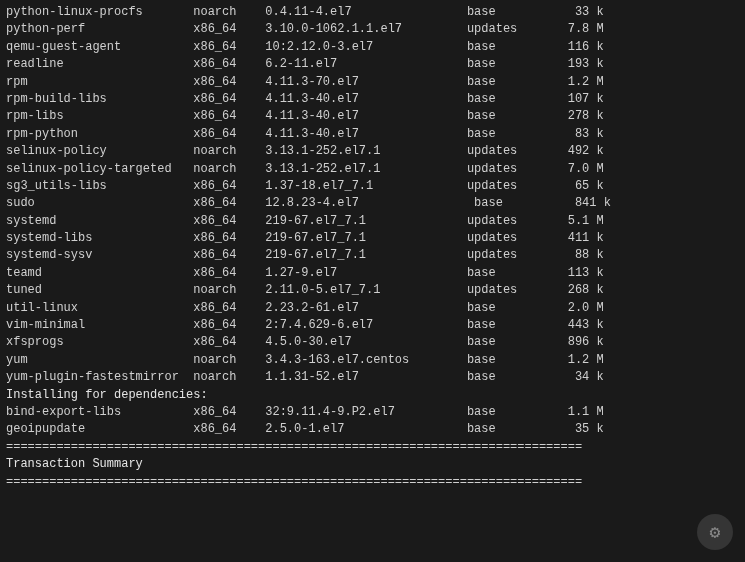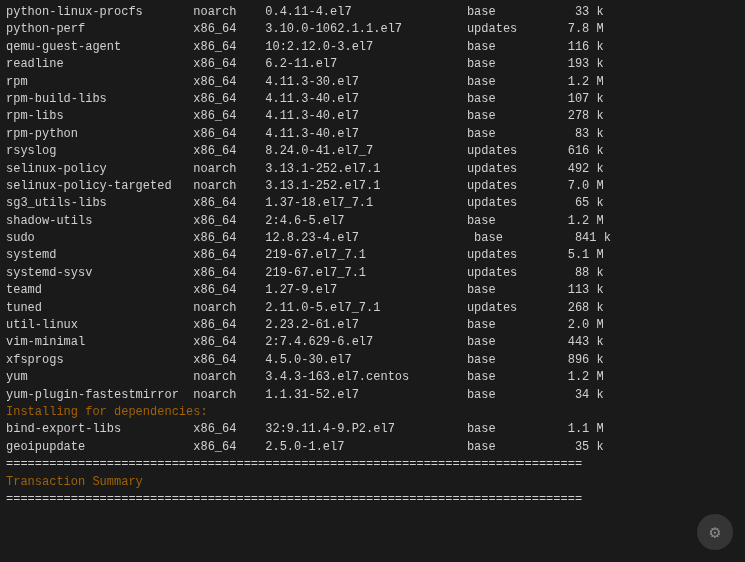--- a/index.html
+++ b/index.html
@@ -26,21 +26,21 @@
     .line {
       white-space: pre;
       line-height: 1.45;
       display: flex;
     }
     .separator {
       color: #d0d0d0;
       white-space: pre;
     }
     .section-header {
-      color: #a16207;
+      color: #e5e5e5;
       white-space: pre;
     }
     .watermark {
       position: absolute;
       bottom: 12px;
       right: 12px;
       width: 36px;
       height: 36px;
       border-radius: 50%;
       background: rgba(80,80,80,0.5);
@@ -54,31 +54,30 @@
 </head>
 <body>
 
 <div class="terminal">
 
   <div id="pkg-rows">
       <div class="line">python-linux-procfs       noarch    0.4.11-4.el7                base           33 k</div>
       <div class="line">python-perf               x86_64    3.10.0-1062.1.1.el7         updates       7.8 M</div>
       <div class="line">qemu-guest-agent          x86_64    10:2.12.0-3.el7             base          116 k</div>
       <div class="line">readline                  x86_64    6.2-11.el7                  base          193 k</div>
-      <div class="line">rpm                       x86_64    4.11.3-30.el7               base          1.2 M</div>
+      <div class="line">rpm                       x86_64    4.11.3-70.el7               base          1.2 M</div>
       <div class="line">rpm-build-libs            x86_64    4.11.3-40.el7               base          107 k</div>
       <div class="line">rpm-libs                  x86_64    4.11.3-40.el7               base          278 k</div>
       <div class="line">rpm-python                x86_64    4.11.3-40.el7               base           83 k</div>
-      <div class="line">rsyslog                   x86_64    8.24.0-41.el7_7             updates       616 k</div>
       <div class="line">selinux-policy            noarch    3.13.1-252.el7.1            updates       492 k</div>
       <div class="line">selinux-policy-targeted   noarch    3.13.1-252.el7.1            updates       7.0 M</div>
       <div class="line">sg3_utils-libs            x86_64    1.37-18.el7_7.1             updates        65 k</div>
-      <div class="line">shadow-utils              x86_64    2:4.6-5.el7                 base          1.2 M</div>
       <div class="line">sudo                      x86_64    12.8.23-4.el7                base          841 k</div>
       <div class="line">systemd                   x86_64    219-67.el7_7.1              updates       5.1 M</div>
+      <div class="line">systemd-libs              x86_64    219-67.el7_7.1              updates       411 k</div>
       <div class="line">systemd-sysv              x86_64    219-67.el7_7.1              updates        88 k</div>
       <div class="line">teamd                     x86_64    1.27-9.el7                  base          113 k</div>
       <div class="line">tuned                     noarch    2.11.0-5.el7_7.1            updates       268 k</div>
       <div class="line">util-linux                x86_64    2.23.2-61.el7               base          2.0 M</div>
       <div class="line">vim-minimal               x86_64    2:7.4.629-6.el7             base          443 k</div>
       <div class="line">xfsprogs                  x86_64    4.5.0-30.el7                base          896 k</div>
       <div class="line">yum                       noarch    3.4.3-163.el7.centos        base          1.2 M</div>
       <div class="line">yum-plugin-fastestmirror  noarch    1.1.31-52.el7               base           34 k</div>
       <div class="line section-header">Installing for dependencies:</div>
       <div class="line">bind-export-libs          x86_64    32:9.11.4-9.P2.el7          base          1.1 M</div>

